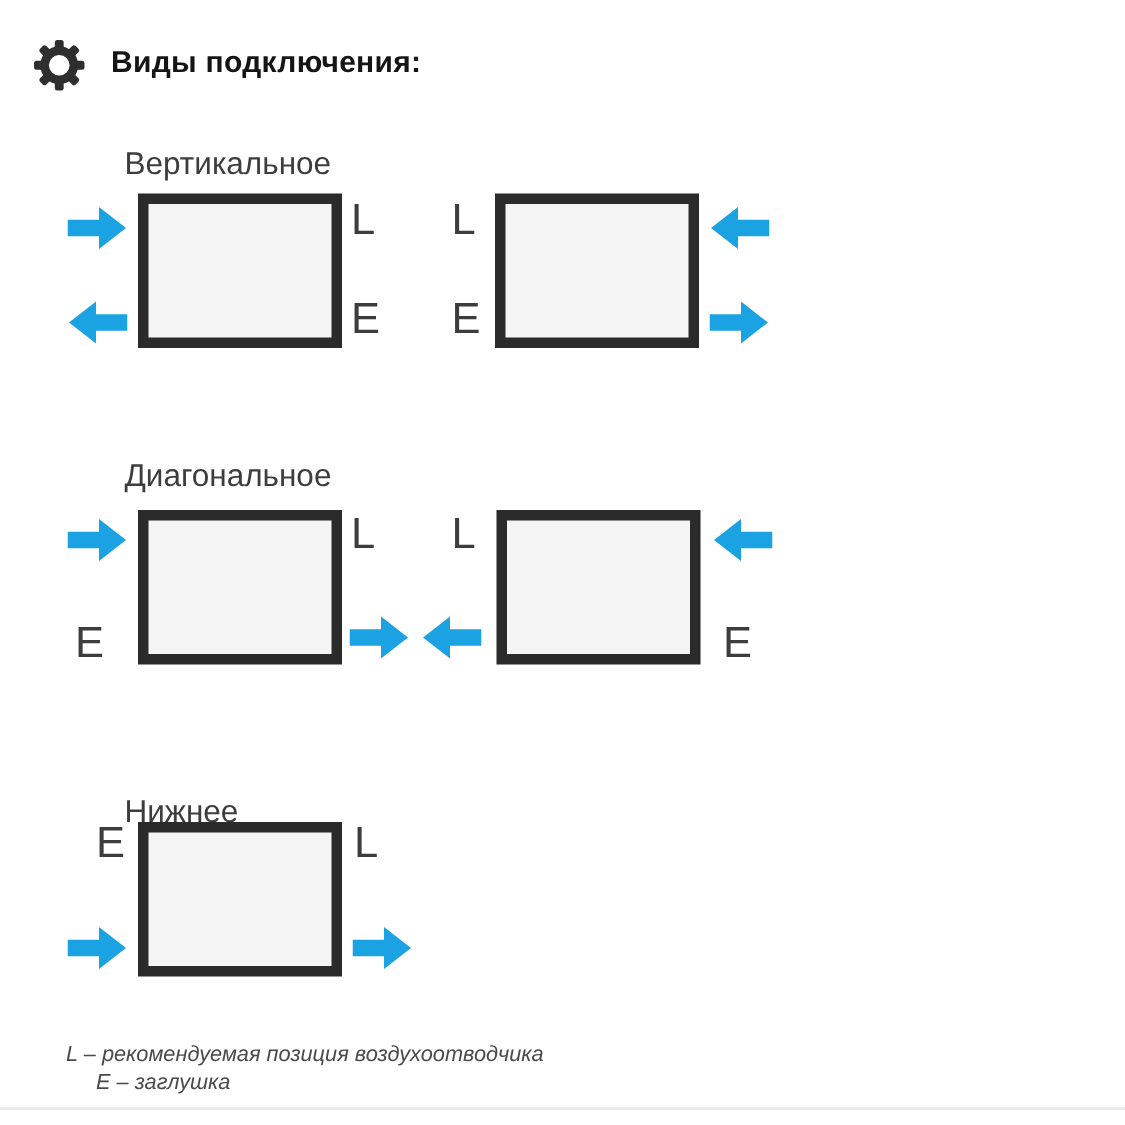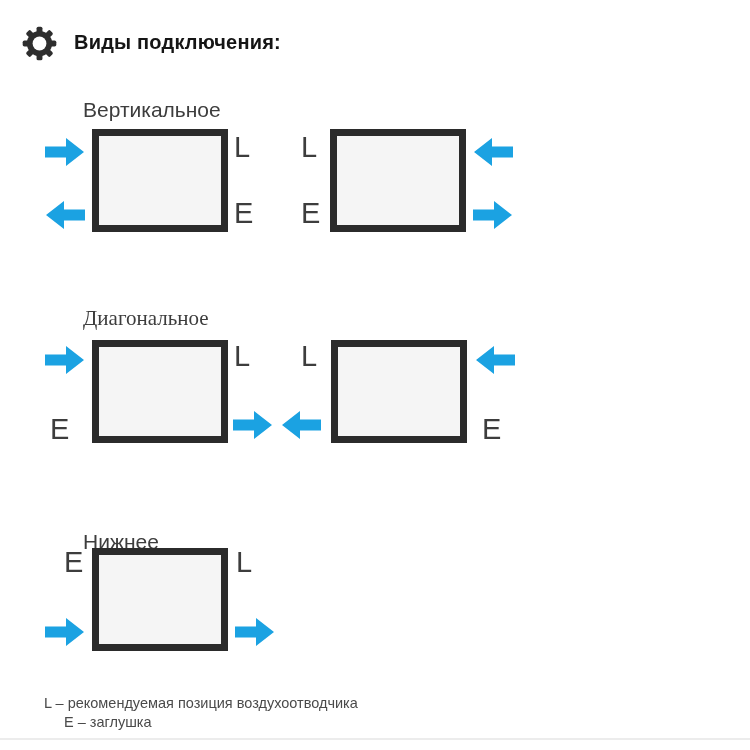--- a/index.html
+++ b/index.html
@@ -20,21 +20,21 @@
   }
 
   
   .sec-heading{
     position:absolute;left:44px;
     font-size:21px;font-weight:400;color:var(--heading-gray,#3D3D3D);
     white-space:nowrap;
     margin-left:39px;
   }
   .h-sec1{top:98px;}
-  .h-sec2{top:306px;font-family:Liberation Serif, serif;}
+  .h-sec2{top:306px;}
   .h-sec3{top:530px;}
 
   
   .radiator{
     position:absolute;width:136px;height:103px;
     box-sizing:border-box;
     background:var(--radiator-fill,#F5F5F5);
     border:7px solid var(--radiator-border,#2B2B2B);
   }
   .r1l{left:92px;top:129px;}
@@ -62,21 +62,21 @@
   .a1l-in {left:45px;top:137px;}  .a1l-out{left:45px;top:200px;}
   .a1r-in {left:473px;top:137px;} .a1r-out{left:473px;top:200px;}
   .a2l-in {left:45px;top:345px;}  .a2l-out{left:233px;top:410px;}
   .a2r-out{left:281px;top:410px;} .a2r-in {left:475px;top:345px;}
   .a3-in  {left:45px;top:617px;}  .a3-out {left:235px;top:617px;}
 
   
   .legend-line{
     position:absolute;left:44px;
     font-size:14.5px;color:var(--legend-gray,#4A4A4A);
-    line-height:19px;white-space:nowrap;
+    line-height:19px;white-space:nowrap;font-style:italic;
   }
   .lg1{top:694px;} .lg2{top:713px;margin-left:20px;}
 
   .divider{
     position:absolute;left:0;top:738px;width:750px;height:2px;
     background:var(--divider-gray,#ECECEC);
   }
 </style>
 </head>
 <body>

